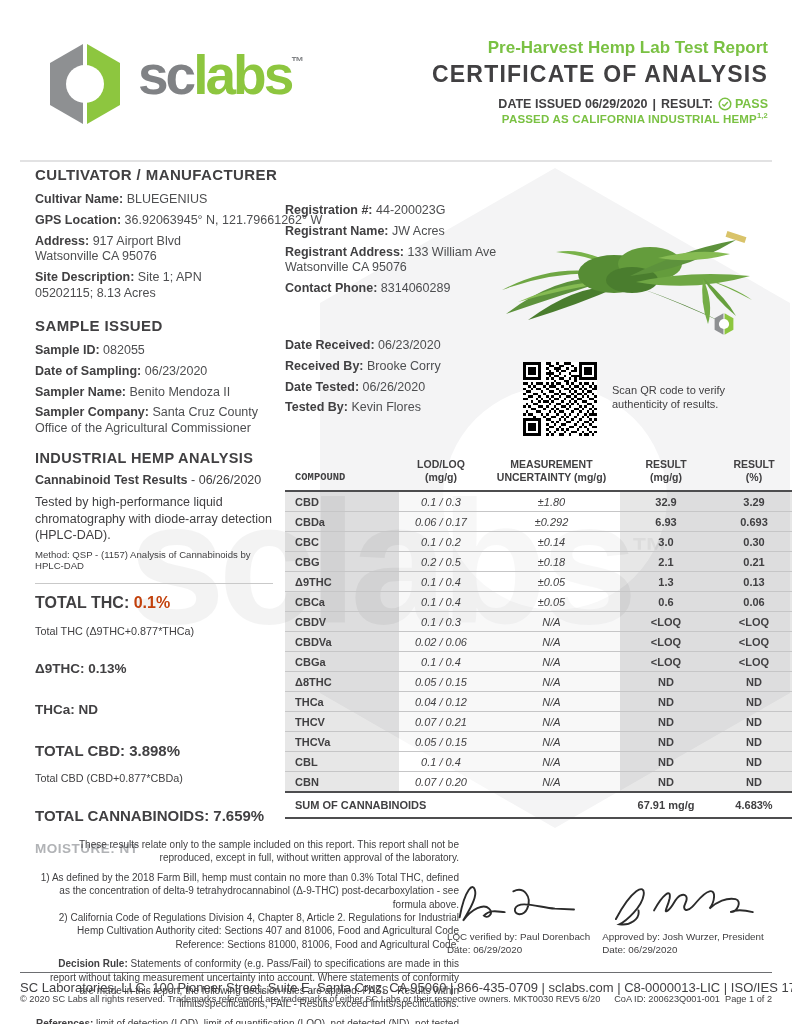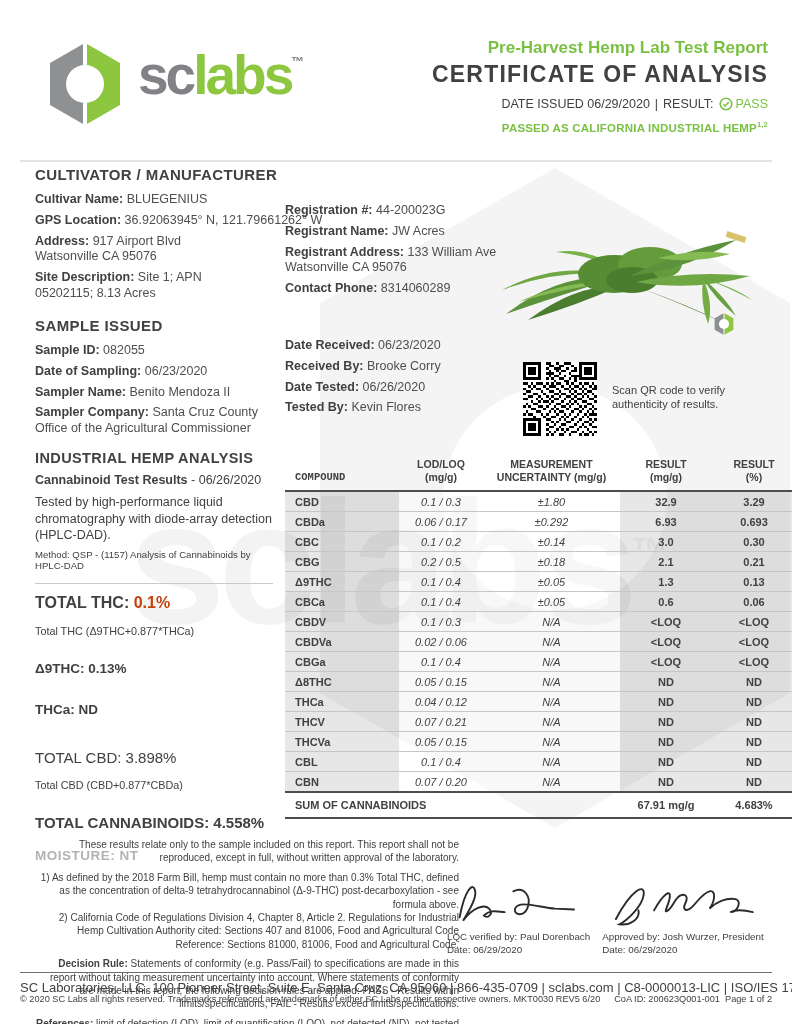--- a/index.html
+++ b/index.html
@@ -14,21 +14,21 @@
   .wm-text sup{font-size:38px;letter-spacing:0;}
   
   .logo{left:44px;top:40px;display:flex;align-items:flex-start;}
   .logo-text{font-size:55px;font-weight:bold;letter-spacing:-3px;line-height:1;margin-left:12px;margin-top:8px;}
   .logo-sc{color:#808285;}
   .logo-labs{color:#8dc63f;}
   .logo-tm{font-size:13px;letter-spacing:0;color:#808285;vertical-align:28px;}
   .hdr-right{right:24px;top:38px;text-align:right;}
   .hdr-type{color:#7ac143;font-size:17px;font-weight:bold;margin-bottom:3px;}
   .hdr-title{color:#414042;font-size:23px;font-weight:bold;letter-spacing:1.2px;margin-bottom:9px;}
-  .hdr-meta{font-size:12.5px;font-weight:normal;color:#414042;margin-bottom:9px;
+  .hdr-meta{font-size:12.5px;font-weight:bold;color:#414042;
             display:flex;justify-content:flex-end;align-items:center;gap:5px;}
   .hdr-meta .pass{color:#7ac143;display:inline-flex;align-items:center;gap:3px;}
   .hdr-passed{color:#7ac143;font-size:11.5px;font-weight:bold;letter-spacing:0.2px;}
   .hdr-passed sup{font-size:7.5px;}
   .hdr-rule{left:20px;top:160px;width:752px;border-top:2px solid #e2e2e3;}
   
   .sec-h{font-size:15px;font-weight:bold;letter-spacing:0.4px;color:#414042;margin-bottom:9px;}
   .kv{font-size:12.5px;line-height:1.26;margin-bottom:5px;color:#4d4e50;}
   .kv b{color:#414042;}
   .nowrap{white-space:nowrap;}
@@ -44,21 +44,21 @@
   .panel-h{font-size:14.5px;font-weight:bold;letter-spacing:0.4px;}
   .panel-sub{font-size:12.5px;margin-top:7px;}
   .panel-desc{font-size:12.5px;margin-top:7px;line-height:1.32;}
   .panel-method{font-size:9.6px;margin-top:5px;}
   .panel-rule{border:none;border-top:1px solid #c9c9c9;margin:12px 0 10px 0;}
   .tot-thc{font-size:16px;font-weight:bold;}
   .tot-thc .grn{color:#c2410c;}
   .formula{font-size:10.8px;margin-top:12px;line-height:1.4;}
   .line-d9{font-size:13.5px;font-weight:bold;margin-top:22px;}
   .line-thca{font-size:13.5px;font-weight:bold;margin-top:26px;}
-  .line-cbd{font-size:15px;font-weight:normal;margin-top:32px;}
+  .line-cbd{font-size:15px;font-weight:bold;margin-top:25px;}
   .line-cann{font-size:15px;font-weight:bold;margin-top:21px;}
   .moisture{font-size:13.5px;font-weight:bold;letter-spacing:0.5px;color:#b1b3b6;margin-top:17px;}
   
   .tbl{left:285px;top:455px;}
   table{border-collapse:collapse;width:483px;table-layout:fixed;}
   th{font-size:10.5px;line-height:1.25;color:#414042;border-bottom:2px solid #4d4d4f;
      padding:3px 2px 6px 2px;vertical-align:bottom;}
   th.c-name{text-align:left;padding-left:10px;width:102px;font-family:Liberation Mono, monospace;}
   th.c-lod{width:80px;}
   th.c-mu{width:133px;}
@@ -203,21 +203,21 @@
     <div class="panel-sub"><b>Cannabinoid Test Results</b><span> - 06/26/2020</span></div>
     <div class="panel-desc">Tested by high-performance liquid chromatography with diode-array detection (HPLC-DAD).</div>
     <div class="panel-method">Method: QSP - (1157) Analysis of Cannabinoids by HPLC-DAD</div>
     <hr class="panel-rule">
     <div class="tot-thc"><span>TOTAL THC:</span> <span class="grn">0.1%</span></div>
     <div class="formula">Total THC (Δ9THC+0.877*THCa)</div>
     <div class="line-d9">Δ9THC: 0.13%</div>
     <div class="line-thca">THCa: ND</div>
     <div class="line-cbd">TOTAL CBD: 3.898%</div>
     <div class="formula">Total CBD (CBD+0.877*CBDa)</div>
-    <div class="line-cann">TOTAL CANNABINOIDS: 4.558%</div>
+    <div class="line-cann">TOTAL CANNABINOIDS: 7.659%</div>
     <div class="moisture">MOISTURE: NT</div>
   </div>
 
   <div class="abs z1 tbl">
     <table>
       <thead>
         <tr>
           <th class="c-name">COMPOUND</th>
           <th class="c-lod">
               <div>LOD/LOQ</div>

